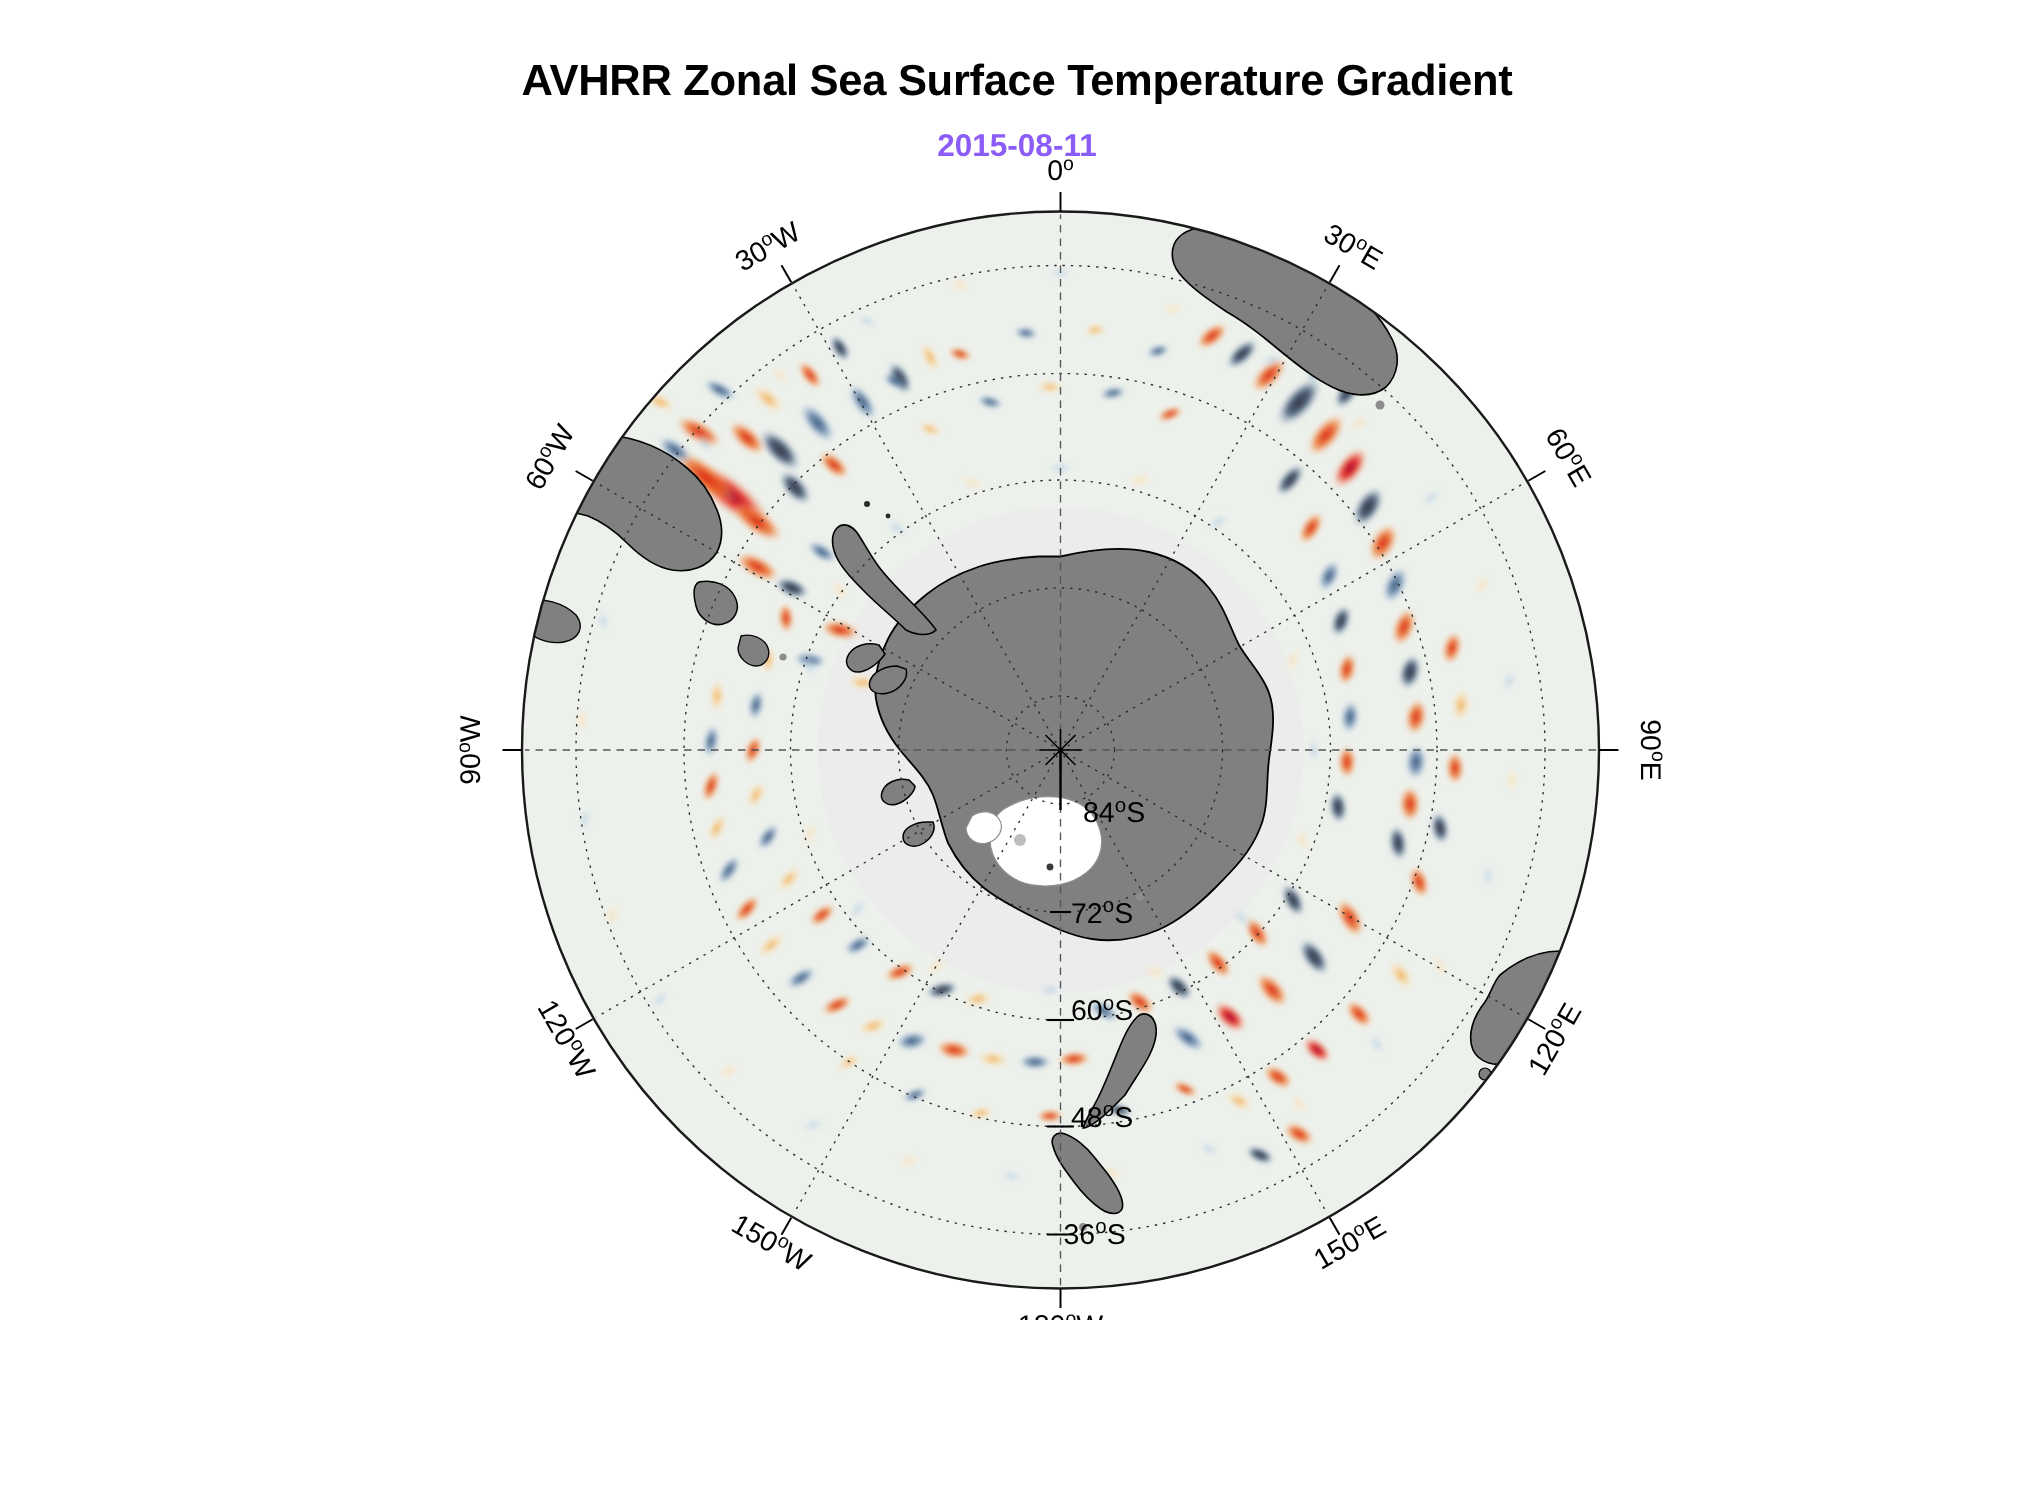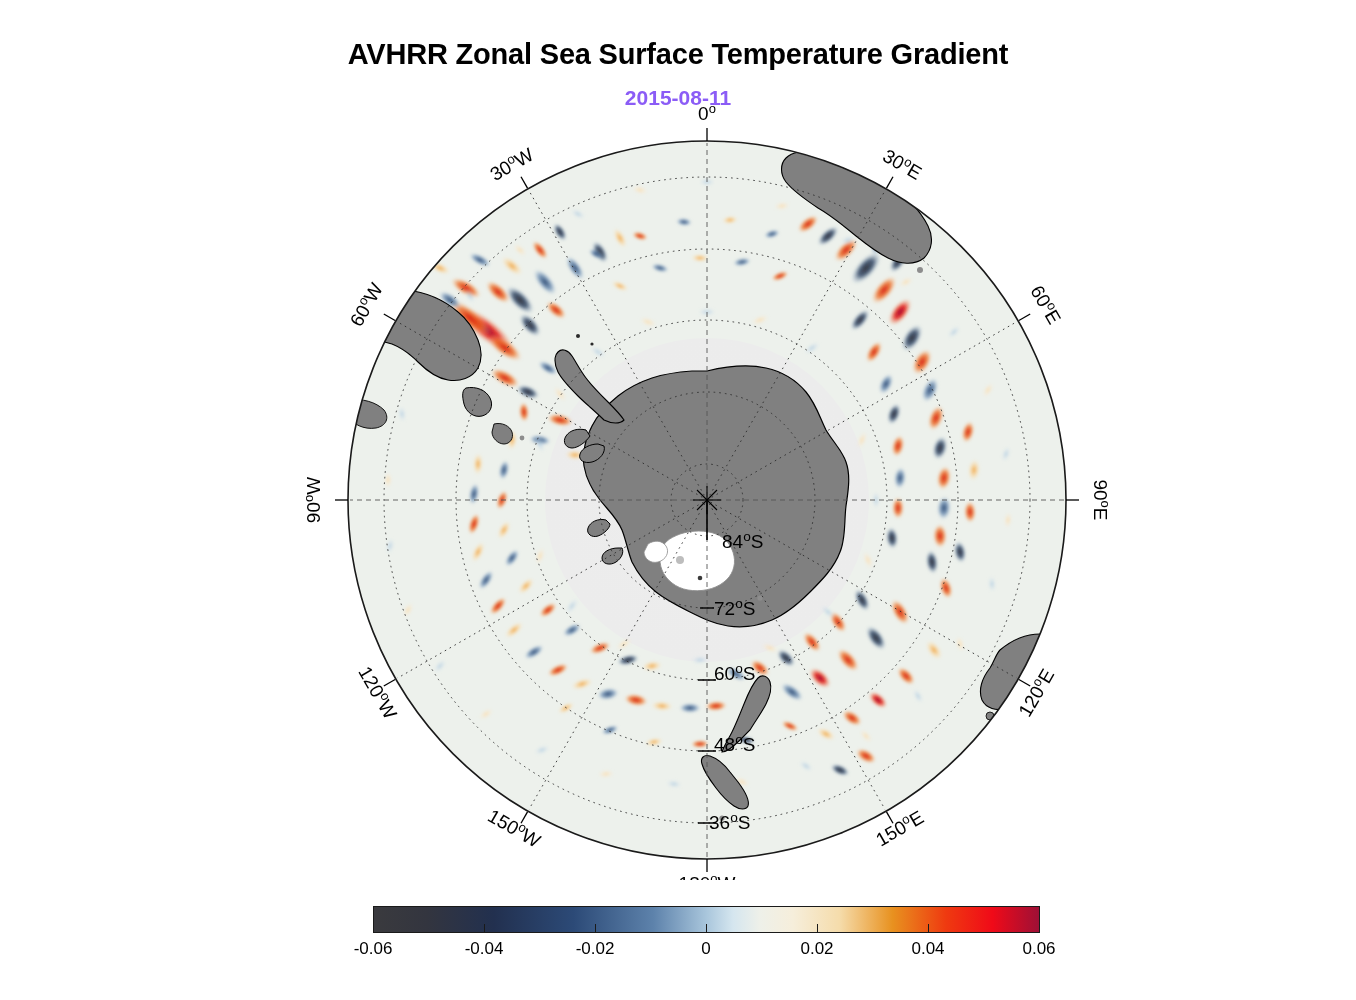--- a/index.html
+++ b/index.html
@@ -561,33 +561,15 @@
           <tspan>60</tspan><tspan font-size="13" dy="-7">o</tspan><tspan dy="7">W</tspan>
         </text>
 
         <text transform="translate(515,170) rotate(-30)" text-anchor="middle">
           <tspan>30</tspan><tspan font-size="13" dy="-7">o</tspan><tspan dy="7">W</tspan>
         </text>
       </g>
     </svg>
   </div>
 
-  <div id="colorbar-group">
-    <div id="colorbar-bar" style="background: linear-gradient(to right, rgb(58, 58, 62) 0%, rgb(51, 53, 63) 8%, rgb(34, 48, 79) 18%, rgb(44, 74, 119) 30%, rgb(93, 130, 171) 42%, rgb(169, 198, 220) 50%, rgb(213, 230, 239) 54%, rgb(238, 240, 233) 58%, rgb(246, 238, 219) 63%, rgb(245, 220, 171) 70%, rgb(232, 145, 31) 78%, rgb(239, 58, 16) 86%, rgb(240, 10, 24) 93%, rgb(158, 16, 54) 100%);"></div>
-    <div class="cb-tick" style="left:0px;"></div>
-    <div class="cb-tick" style="left:111px;"></div>
-    <div class="cb-tick" style="left:222px;"></div>
-    <div class="cb-tick" style="left:333px;"></div>
-    <div class="cb-tick" style="left:444px;"></div>
-    <div class="cb-tick" style="left:555px;"></div>
-    <div class="cb-tick" style="left:666px;"></div>
-
-    <div class="cb-ticklabel" style="left:0px;">-0.06</div>
-    <div class="cb-ticklabel" style="left:111px;">-0.04</div>
-    <div class="cb-ticklabel" style="left:222px;">-0.02</div>
-    <div class="cb-ticklabel" style="left:333px;">0</div>
-    <div class="cb-ticklabel" style="left:444px;">0.02</div>
-    <div class="cb-ticklabel" style="left:555px;">0.04</div>
-    <div class="cb-ticklabel" style="left:666px;">0.06</div>
-  </div>
 
 
 </div>
 
 </body></html>

